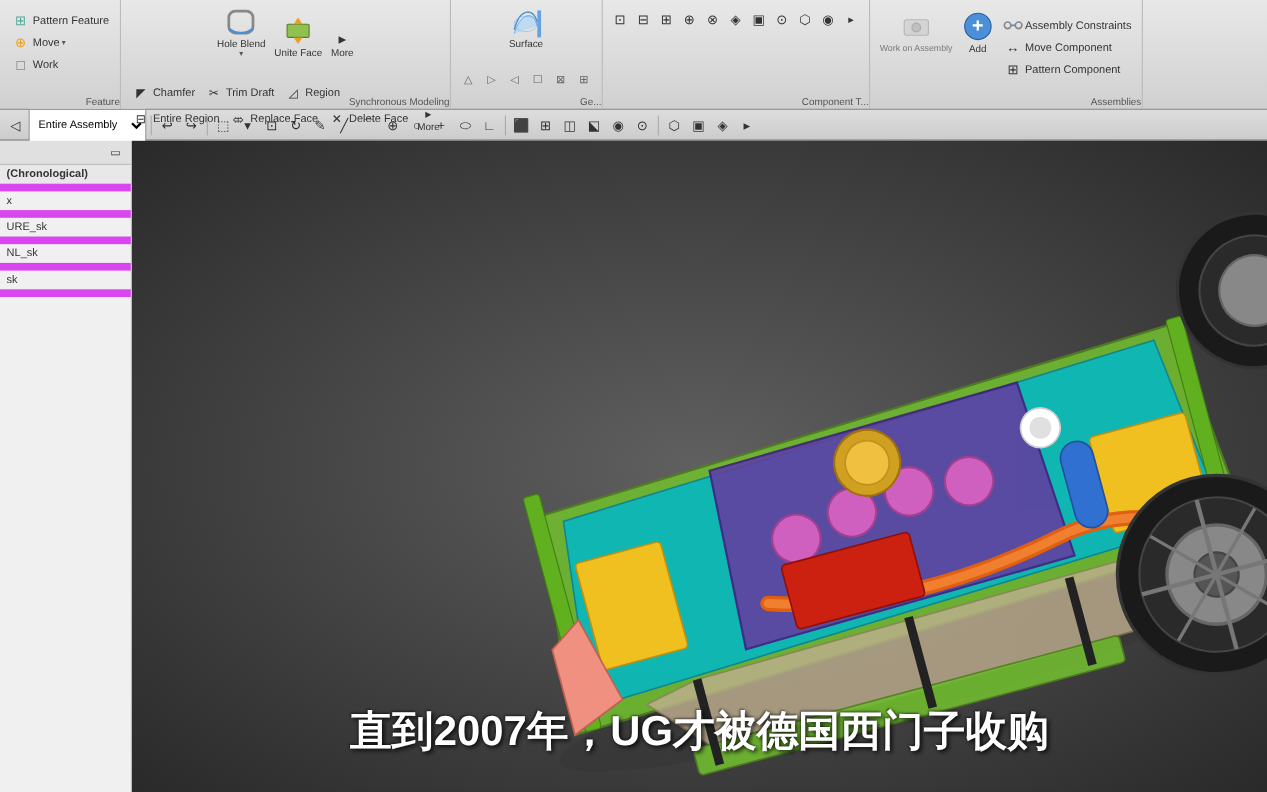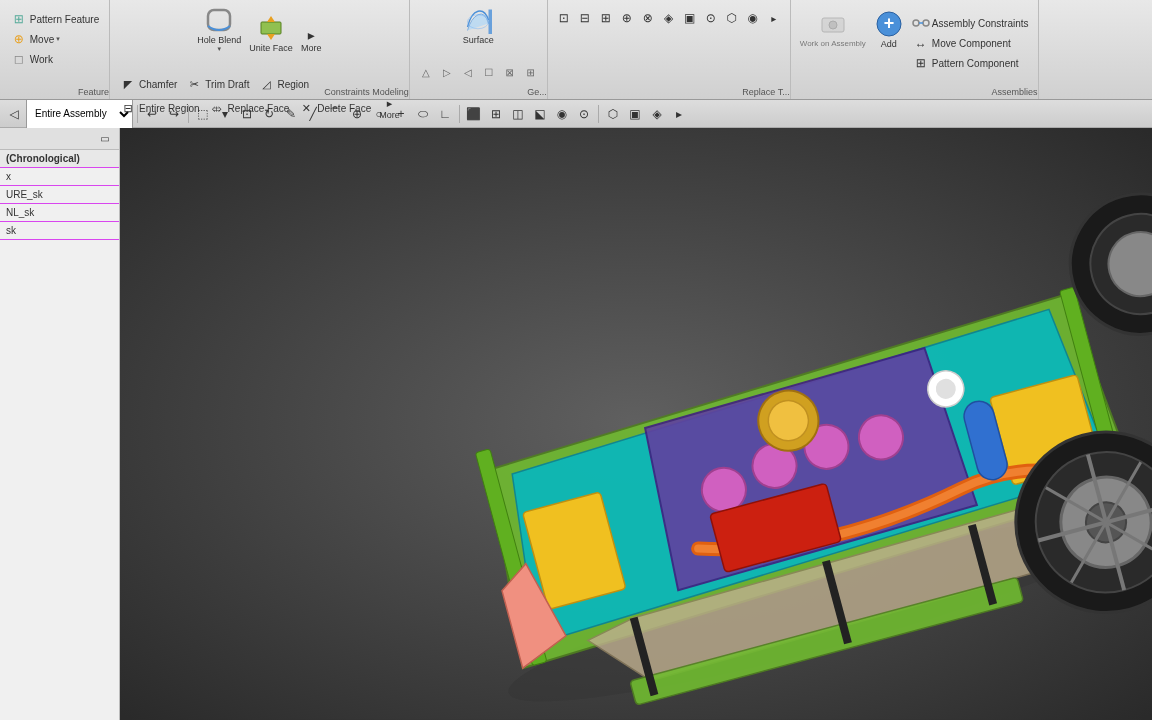--- a/index.html
+++ b/index.html
@@ -165,21 +165,21 @@
       display: flex;
       align-items: center;
       justify-content: flex-end;
       padding: 0 4px;
     }
 
     .panel-item {
       padding: 3px 6px;
       font-size: 10px;
       color: #333;
-      border-bottom: 1px solid #d946ef;
+      border-bottom: 7px solid #d946ef;
       cursor: pointer;
       white-space: nowrap;
       overflow: hidden;
     }
     .panel-item.section-header { background: #e8e8e8; font-weight: bold; }
 
     
     #viewport {
       flex: 1;
       position: relative;
@@ -298,21 +298,21 @@
         <div class="tb-btn-sm">
           <div class="tb-btn-sm-icon" style="font-size:11px;">✕</div>
           <span>Delete Face</span>
         </div>
         <div class="more-btn">
           <span style="font-size:11px;">▸</span>
           <span>More</span>
         </div>
       </div>
     </div>
-    <span class="toolbar-group-label">Constraints Modeling</span>
+    <span class="toolbar-group-label">Synchronous Modeling</span>
   </div>
 
   <div class="toolbar-group" style="min-width:80px;">
     <div class="big-btns-row">
       <div class="surface-btn">
         <div class="tb-btn-icon">
           <svg width="32" height="32" viewBox="0 0 32 32">
             <path d="M4,24 Q8,8 16,6 Q24,4 28,16" fill="none" stroke="#4a90d9" stroke-width="1.5"></path>
             <path d="M4,28 Q8,14 16,10 Q24,6 28,20" fill="#b0d8f8" stroke="#4a90d9" stroke-width="1" opacity="0.7"></path>
             <ellipse cx="16" cy="18" rx="12" ry="8" fill="none" stroke="#6ab0f9" stroke-width="1" opacity="0.5"></ellipse>
@@ -343,21 +343,21 @@
       <div class="t2-btn" style="font-size:12px;">⊞</div>
       <div class="t2-btn" style="font-size:12px;">⊕</div>
       <div class="t2-btn" style="font-size:12px;">⊗</div>
       <div class="t2-btn" style="font-size:12px;">◈</div>
       <div class="t2-btn" style="font-size:12px;">▣</div>
       <div class="t2-btn" style="font-size:12px;">⊙</div>
       <div class="t2-btn" style="font-size:12px;">⬡</div>
       <div class="t2-btn" style="font-size:12px;">◉</div>
       <div class="t2-btn" style="font-size:10px;">▸</div>
     </div>
-    <span class="toolbar-group-label">Replace T...</span>
+    <span class="toolbar-group-label">Component T...</span>
   </div>
 
   <div class="toolbar-group group-assemblies">
     <div class="big-btns-row" style="align-items:flex-start;padding-top:4px;">
 
       <div class="asm-col">
         <div class="tb-btn" style="opacity:0.6;">
           <div class="tb-btn-icon">
             <svg width="28" height="28" viewBox="0 0 28 28">
               <rect x="3" y="8" width="22" height="14" rx="2" fill="#ccc" stroke="#999" stroke-width="1"></rect>
@@ -527,14 +527,15 @@
 
         <rect x="180" y="440" width="400" height="25" rx="4" fill="#70bb30" stroke="#508020" stroke-width="1.5" opacity="0.9"></rect>
 
         <path d="M200,380 L200,460" stroke="#222" stroke-width="8"></path>
         <path d="M400,375 L400,460" stroke="#222" stroke-width="8"></path>
         <path d="M550,378 L550,460" stroke="#222" stroke-width="8"></path>
       </g>
     </svg>
 
     
+    <div id="subtitle">直到2007年，UG才被德国西门子收购</div>
   </div>
 </div>
 
 </body></html>

